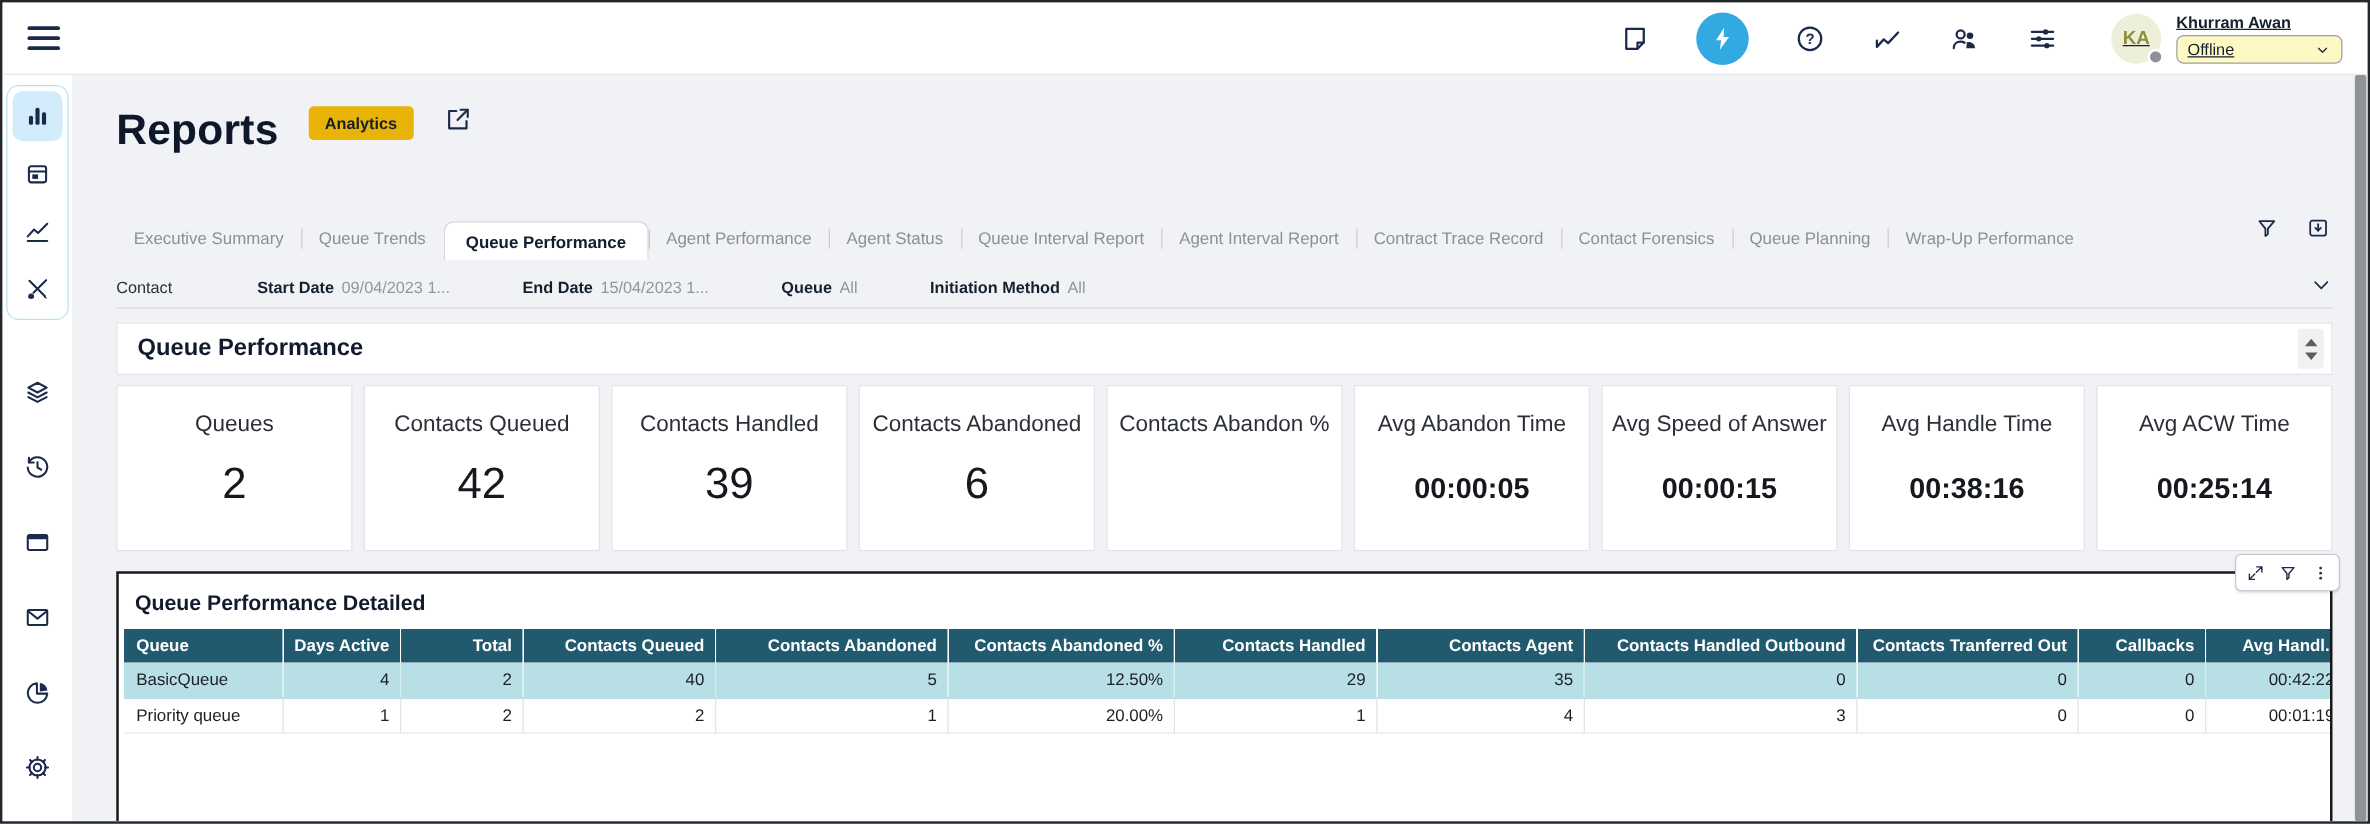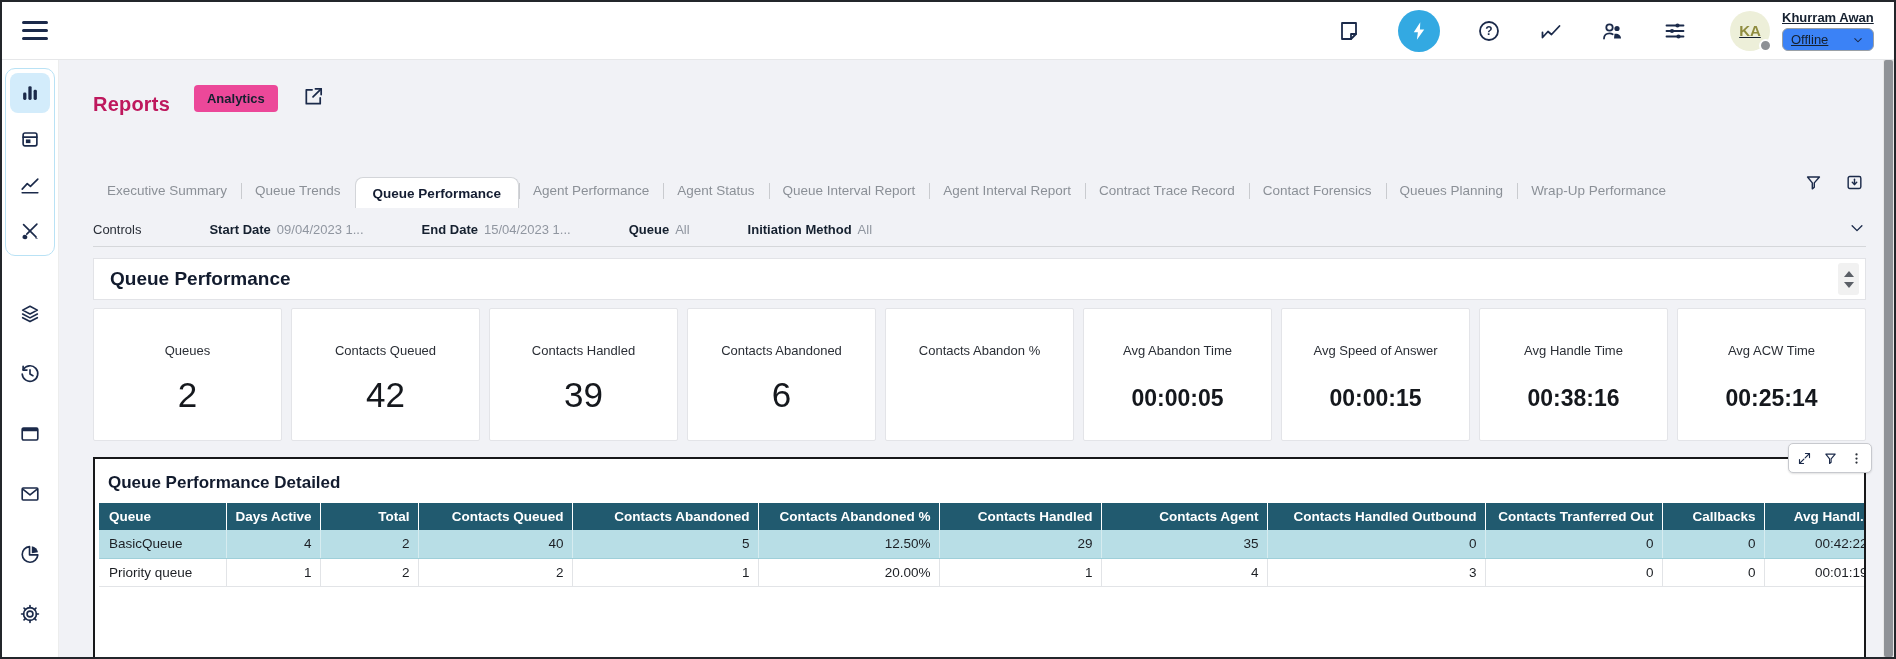--- a/index.html
+++ b/index.html
@@ -19,37 +19,37 @@
   .hamburger span { height:3px; background:#1b2a4a; border-radius:2px; }
   .topbar-right { margin-left:auto; display:flex; align-items:center; gap:36px; }
   .tb-icon { width:26px; height:26px; display:flex; align-items:center; justify-content:center; cursor:pointer; }
   .tb-icon svg { width:24px; height:24px; }
   .bolt-wrap { width:42px; height:42px; border-radius:50%; background:#33a9e2; display:flex; align-items:center; justify-content:center; cursor:pointer; }
   .user-cluster { display:flex; align-items:center; gap:12px; margin-left:6px;text-decoration:underline; }
   .avatar { width:40px; height:40px; border-radius:50%; background:#edefd9; color:#8f8c3f; font-weight:bold; font-size:15px; display:flex; align-items:center; justify-content:center; position:relative; cursor:pointer; }
   .status-dot { position:absolute; right:-2px; bottom:-1px; width:13px; height:13px; border-radius:50%; background:#8e9196; border:2px solid #fff; }
   .user-meta { display:flex; flex-direction:column; gap:3px; }
   .user-name { font-size:13px; font-weight:bold; color:#15202f; }
-  .status-select { width:92px; border:1px solid #9aa0a6; border-radius:6px; padding:3px 8px; font-size:13px; display:flex; align-items:center; justify-content:space-between; cursor:pointer; background:#3b82f6; }
+  .status-select { width:133px; border:1px solid #9aa0a6; border-radius:6px; padding:3px 8px; font-size:13px; display:flex; align-items:center; justify-content:space-between; cursor:pointer; background:#fef9c3; }
   .status-select svg { width:14px; height:14px; }
 
   
   .rail { position:absolute; left:0; top:58px; bottom:0; width:57px; background:#fff; border-right:1px solid #eceded; display:flex; flex-direction:column; align-items:center; padding-top:8px; }
   .rail svg { width:22px; height:22px; }
   .rail-group { border:1px solid #b9e2f5; border-radius:10px; padding:4px; display:flex; flex-direction:column; gap:6px; margin-bottom:24px; }
   .rail-item { width:40px; height:40px; border-radius:8px; display:flex; align-items:center; justify-content:center; cursor:pointer; }
   .rail-item.active { background:#d3ecfb; }
   .rail-stack { display:flex; flex-direction:column; gap:20px; padding-top:14px; }
 
   
   .main { position:absolute; left:57px; top:58px; right:0; bottom:0; background:#f1f2f6; padding:14px 28px 0 34px; overflow:hidden; }
 
   .page-header { display:flex; align-items:center; height:48px; }
-  .page-title { font-size:20px; font-weight:bold; color:#be185d; letter-spacing:.2px;margin-top:12px; }
-  .badge { margin-left:24px; background:#ec4899; color:#15202f; font-weight:bold; font-size:13px; padding:6px 13px; border-radius:4px; }
+  .page-title { font-size:34px; font-weight:bold; color:#0f172a; letter-spacing:.2px;margin-top:12px; }
+  .badge { margin-left:24px; background:#eab308; color:#15202f; font-weight:bold; font-size:13px; padding:6px 13px; border-radius:4px; }
   .ext-link { margin-left:24px; cursor:pointer; } .ext-link svg{ width:23px; height:23px; }
   .refresh-cluster { margin-left:auto; display:flex; align-items:center; gap:10px; font-size:14px; color:#15202f; }
   .refresh-cluster .time { font-weight:bold; }
   .info-icon svg { width:19px; height:19px; }
   .refresh-icon { margin-left:26px; cursor:pointer; } .refresh-icon svg { width:22px; height:22px; }
 
   .tabs-band { margin-top:55px; display:flex; align-items:flex-start; height:31px; position:relative; }
   .tab { position:relative; padding:6px 14px; font-size:13.5px; color:#8b9097; white-space:nowrap; cursor:pointer; }
   .tab:not(:first-child)::before { content:""; position:absolute; left:0; top:6px; width:1px; height:16px; background:#c9cbcf; }
   .tab.active { background:#fff; border:1px solid #d3d5d9; border-bottom:none; border-radius:8px 8px 0 0; color:#131c31; font-weight:bold; padding:8px 17px 7px; }
@@ -66,21 +66,21 @@
 
   .section-bar { margin-top:11px; height:42px; background:#fff; border:1px solid #e2e3e7; display:flex; align-items:center; padding:0 6px 0 16px; }
   .section-title { font-size:19px; font-weight:bold; color:#121b2e; }
   .stepper { margin-left:auto; width:21px; height:32px; background:#f1f1f1; border-radius:3px; display:flex; flex-direction:column; align-items:center; justify-content:center; gap:5px; cursor:pointer; }
   .stepper i { width:0; height:0; border-left:5px solid transparent; border-right:5px solid transparent; }
   .stepper .up { border-bottom:6px solid #5a5f66; }
   .stepper .down { border-top:6px solid #5a5f66; }
 
   .cards { margin-top:8px; display:flex; gap:9px; height:133px; }
   .card { flex:1; background:#fff; border:1px solid #e3e4e8; border-radius:2px; text-align:center; }
-  .card-label { margin-top:34px; font-size:13px; color:#2b2f36; }
+  .card-label { margin-top:20px; font-size:18px; color:#2b2f36; }
   .card-value { margin-top:17px; font-size:35px; color:#15181d; }
   .card.time .card-value { font-size:23px; font-weight:bold; margin-top:27px; }
 
   .detail-panel { margin-top:16px; background:#fff; border:2px solid #17181a; position:relative; height:220px; }
   .panel-toolbar { position:absolute; top:-16px; right:-8px; width:84px; height:30px; background:#fff; border:1px solid #c7c9ce; border-radius:5px; box-shadow:0 1px 2px rgba(0,0,0,.12); display:flex; align-items:center; justify-content:center; gap:11px; }
   .panel-toolbar svg { width:15px; height:15px; cursor:pointer; }
   .detail-title { padding:14px 0 0 13px; font-size:17px; font-weight:bold; color:#121b2e; }
   .table-wrap { margin:10px 0 0 4px; overflow:hidden; width:calc(100% - 4px); }
   table { border-collapse:collapse; table-layout:fixed; width:1777px; font-size:13.5px; }
   th { background:#215a6f; color:#fff; font-weight:bold; height:27px; padding:0 8px; text-align:right; border-right:1px solid rgba(255,255,255,.28); white-space:nowrap; overflow:hidden; }
@@ -251,36 +251,36 @@
   <div class="tabs-band">
     <div class="tab">Executive Summary</div>
     <div class="tab">Queue Trends</div>
     <div class="tab active">Queue Performance</div>
     <div class="tab">Agent Performance</div>
     <div class="tab">Agent Status</div>
     <div class="tab">Queue Interval Report</div>
     <div class="tab">Agent Interval Report</div>
     <div class="tab">Contract Trace Record</div>
     <div class="tab">Contact Forensics</div>
-    <div class="tab">Queues Planning</div>
+    <div class="tab">Queue Planning</div>
     <div class="tab">Wrap-Up Performance</div>
     <div class="band-icons">
       <svg class="ic" viewBox="0 0 24 24">
           <path d="M4.5 5 h15 L13 12.5 V18 l-2.5 2 v-7.5 z"></path>
         </svg>
       <svg class="ic" viewBox="0 0 24 24">
           <rect x="4" y="4.5" width="16" height="15" rx="2"></rect>
           <path d="M12 8 v6.5"></path>
           <path d="M9.2 11.8 12 14.6 14.8 11.8"></path>
         </svg>
     </div>
   </div>
 
   <div class="controls-row">
-    <span class="controls-label">Controls</span>
+    <span class="controls-label">Contact</span>
     <span class="ctrl">
       <b>Start Date</b>
       <span class="val">09/04/2023 1...</span>
     </span>
     <span class="ctrl">
       <b>End Date</b>
       <span class="val">15/04/2023 1...</span>
     </span>
     <span class="ctrl">
       <b>Queue</b>

